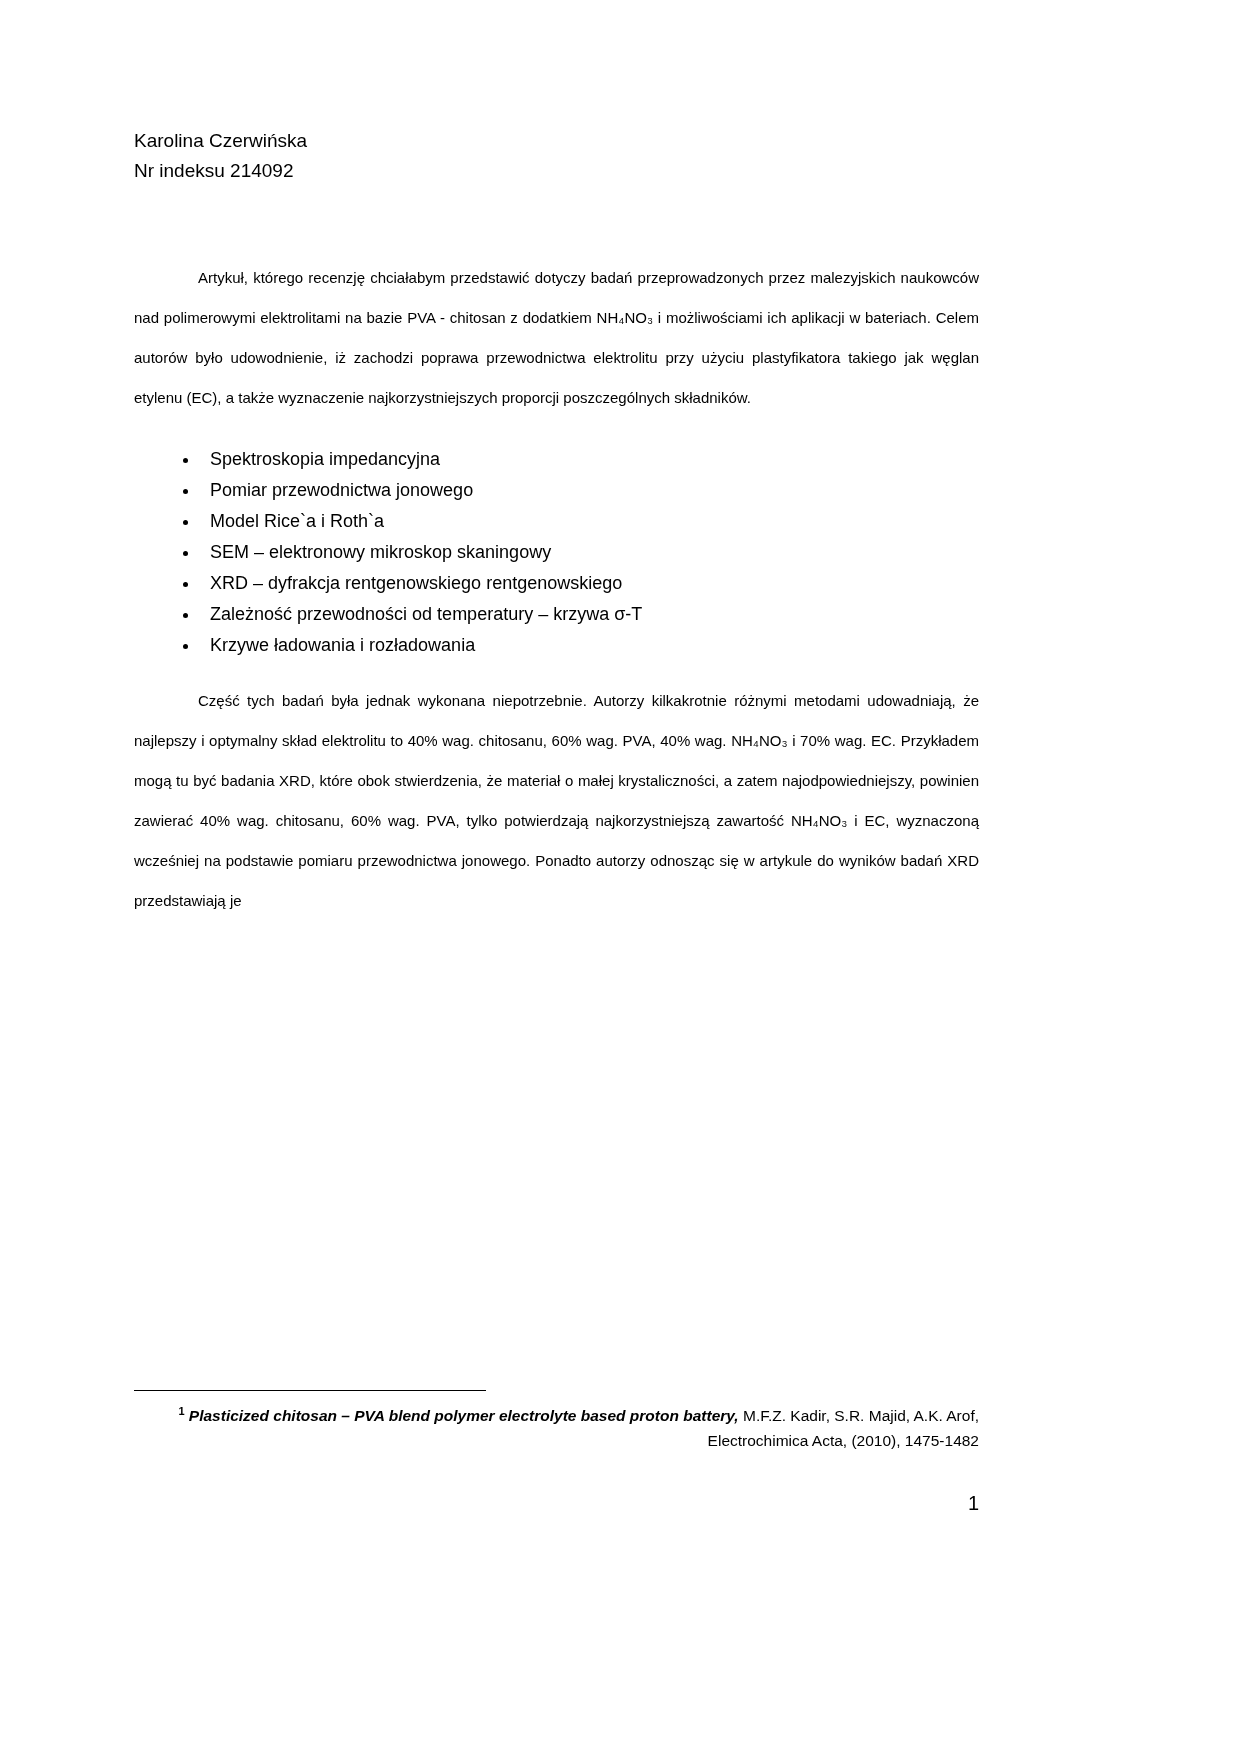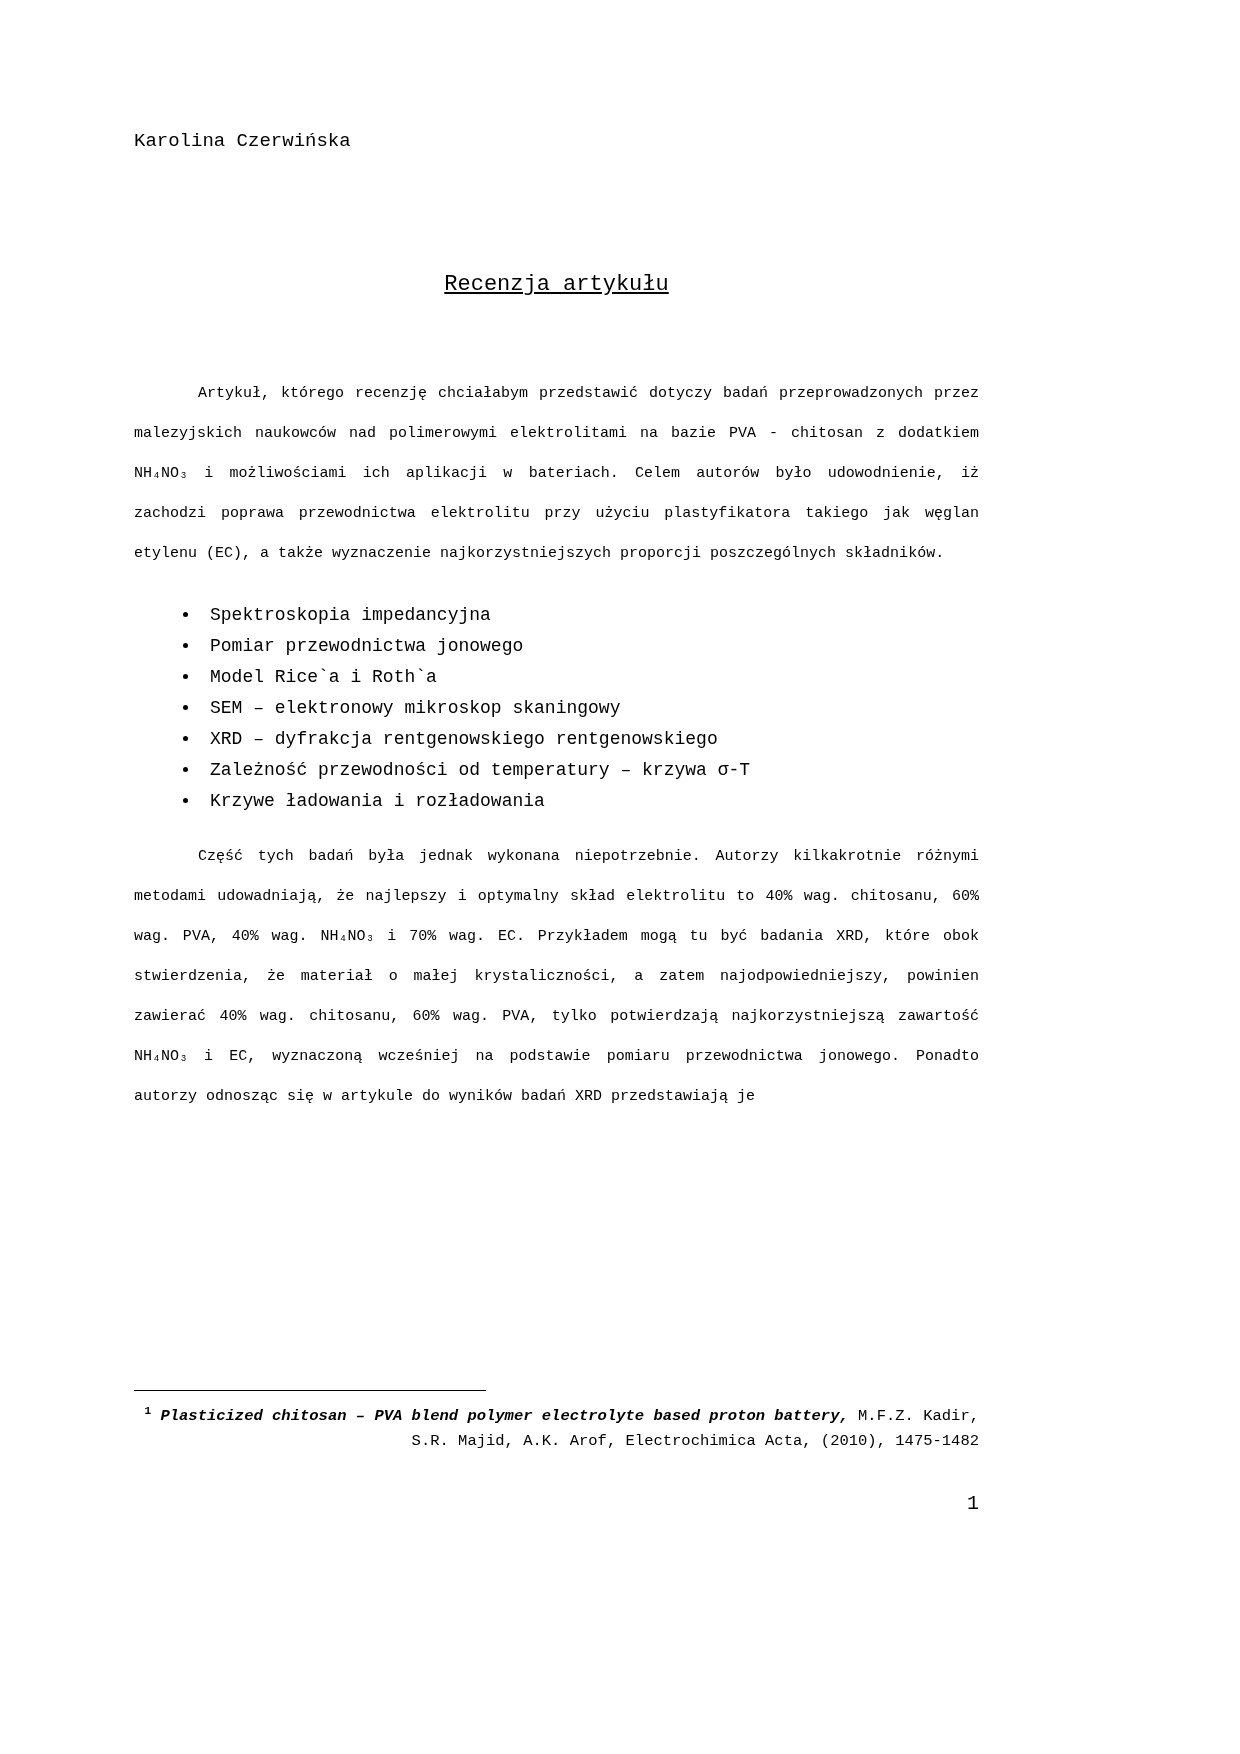--- a/index.html
+++ b/index.html
@@ -6,21 +6,21 @@
     margin: 0;
     padding: 0;
     background: #ffffff;
   }
   .page {
     position: relative;
     width: 1240px;
     height: 1754px;
     background: #ffffff;
     color: #000000;
-    font-family: Liberation Mono, monospace;
+    font-family: Liberation Sans, sans-serif;
     overflow: hidden;
   }
   .content {
     position: absolute;
     left: 134px;
     top: 0;
     width: 845px;
     padding-top: 126px;
   }
   .header-line {
@@ -102,22 +102,22 @@
     font-size: 20px;
   }
 </style>
 </head>
 <body>
 
 <div class="page">
   <div class="content">
 
     <p class="header-line">Karolina Czerwińska</p>
+    <p class="header-line">Nr indeksu 214092</p>
 
-    <h1 class="doc-title">Recenzja artykułu</h1>
 
 
     <p class="body-par first-par">Artykuł, którego recenzję chciałabym przedstawić dotyczy badań przeprowadzonych przez malezyjskich naukowców nad polimerowymi elektrolitami na bazie PVA - chitosan z dodatkiem NH₄NO₃ i możliwościami ich aplikacji w bateriach. Celem autorów było udowodnienie, iż zachodzi poprawa przewodnictwa elektrolitu przy użyciu plastyfikatora takiego jak węglan etylenu (EC), a także wyznaczenie najkorzystniejszych proporcji poszczególnych składników.</p>
 
 
     <ul class="bullet-list">
       <li>Spektroskopia impedancyjna</li>
       <li>Pomiar przewodnictwa jonowego</li>
       <li>Model Rice`a i Roth`a</li>
       <li>SEM – elektronowy mikroskop skaningowy</li>

